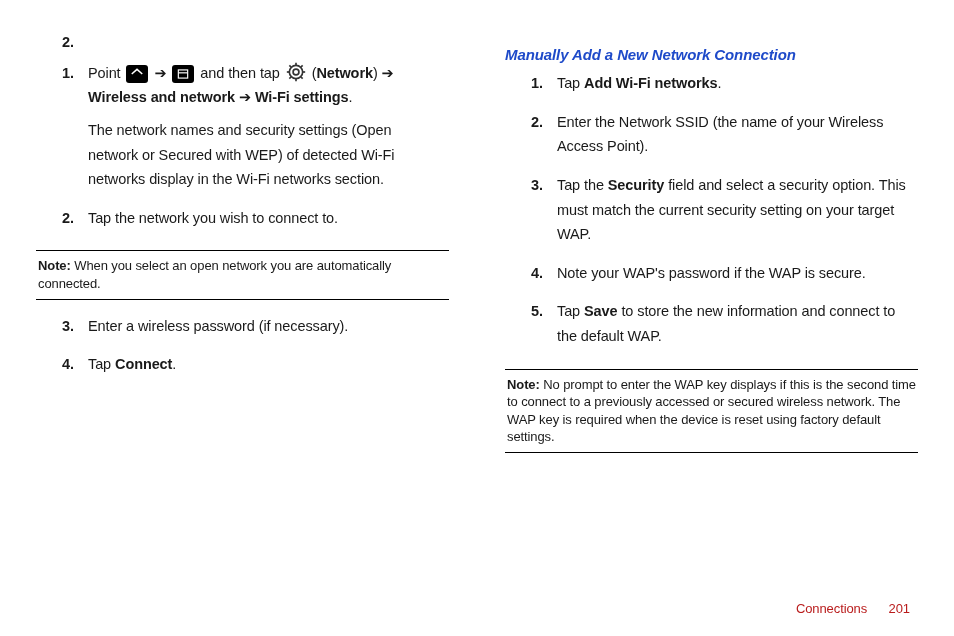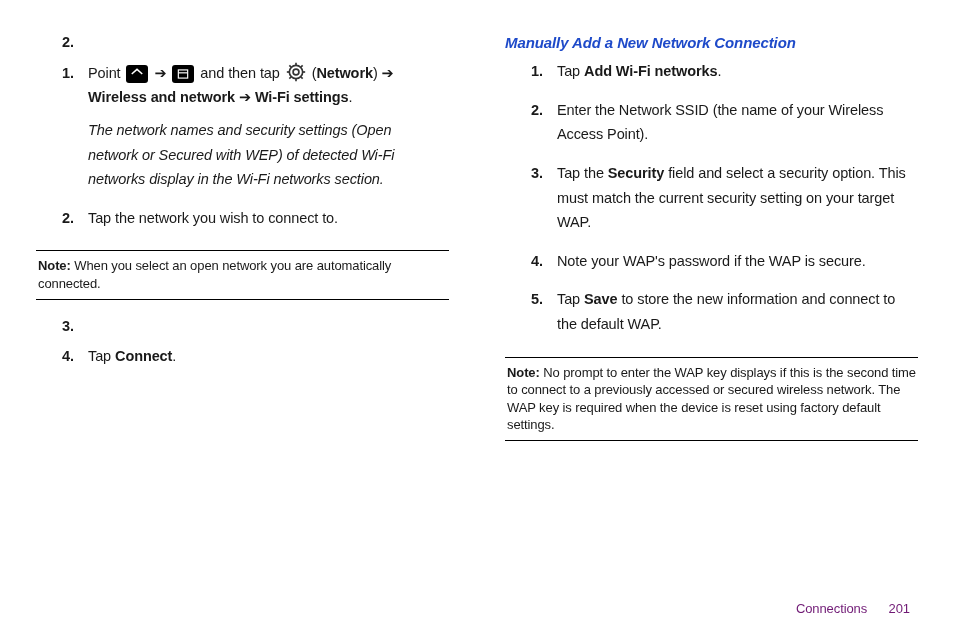--- a/index.html
+++ b/index.html
@@ -34,21 +34,21 @@
   .num {
     width: 30px;
     min-width: 30px;
     text-align: right;
     font-weight: 700;
     padding-right: 14px;
     margin-left: 22px;
   }
   .body { flex: 1; padding-right: 8px; }
   .body p { margin-bottom: 8px; }
-  .body .follow { margin-top: 6px; font-style: italic; }
+  .body .follow { margin-top: 6px; }
   b { font-weight: 700; }
   .arrow { font-weight: 400; }
   .icon {
     display: inline-flex;
     align-items: center;
     justify-content: center;
     width: 22px; height: 18px;
     background: #000;
     border-radius: 3px;
     vertical-align: -3px;
@@ -72,21 +72,21 @@
     font-size: 13px;
     line-height: 1.35;
   }
   .notebox .nlabel { font-weight: 700; }
   .notebox .ntext { font-weight: 400; }
   .footer {
     position: absolute;
     right: 44px;
     bottom: 20px;
     font-size: 13px;
-    color: #701a75;
+    color: #b91c1c;
   }
   .footer .section { margin-right: 18px; }
 </style>
 </head>
 <body>
 
 <div class="cols">
 
   <div class="col">
 
@@ -141,33 +141,36 @@
         <p>Tap the network you wish to connect to.</p>
       </div>
     </div>
 
     <div class="notebox">
       <span class="nlabel">Note:</span><span class="ntext"> When you select an open network you are automatically connected.</span>
     </div>
 
     <div class="step">
       <div class="num">3.</div>
+      <div class="body">
+        <p>Enter a wireless password (if necessary).</p>
+      </div>
     </div>
 
     <div class="step">
       <div class="num">4.</div>
       <div class="body">
         <p><span>Tap </span><b>Connect</b><span>.</span></p>
       </div>
     </div>
   </div>
 
   <div class="col">
 
-    <div class="subhead" style="margin-top:4px">Manually Add a New Network Connection</div>
+    <div class="subhead" style="margin-top:16px">Manually Add a New Network Connection</div>
 
     <div class="step">
       <div class="num">1.</div>
       <div class="body">
         <p><span>Tap </span><b>Add Wi-Fi networks</b><span>.</span></p>
       </div>
     </div>
 
     <div class="step">
       <div class="num">2.</div>

